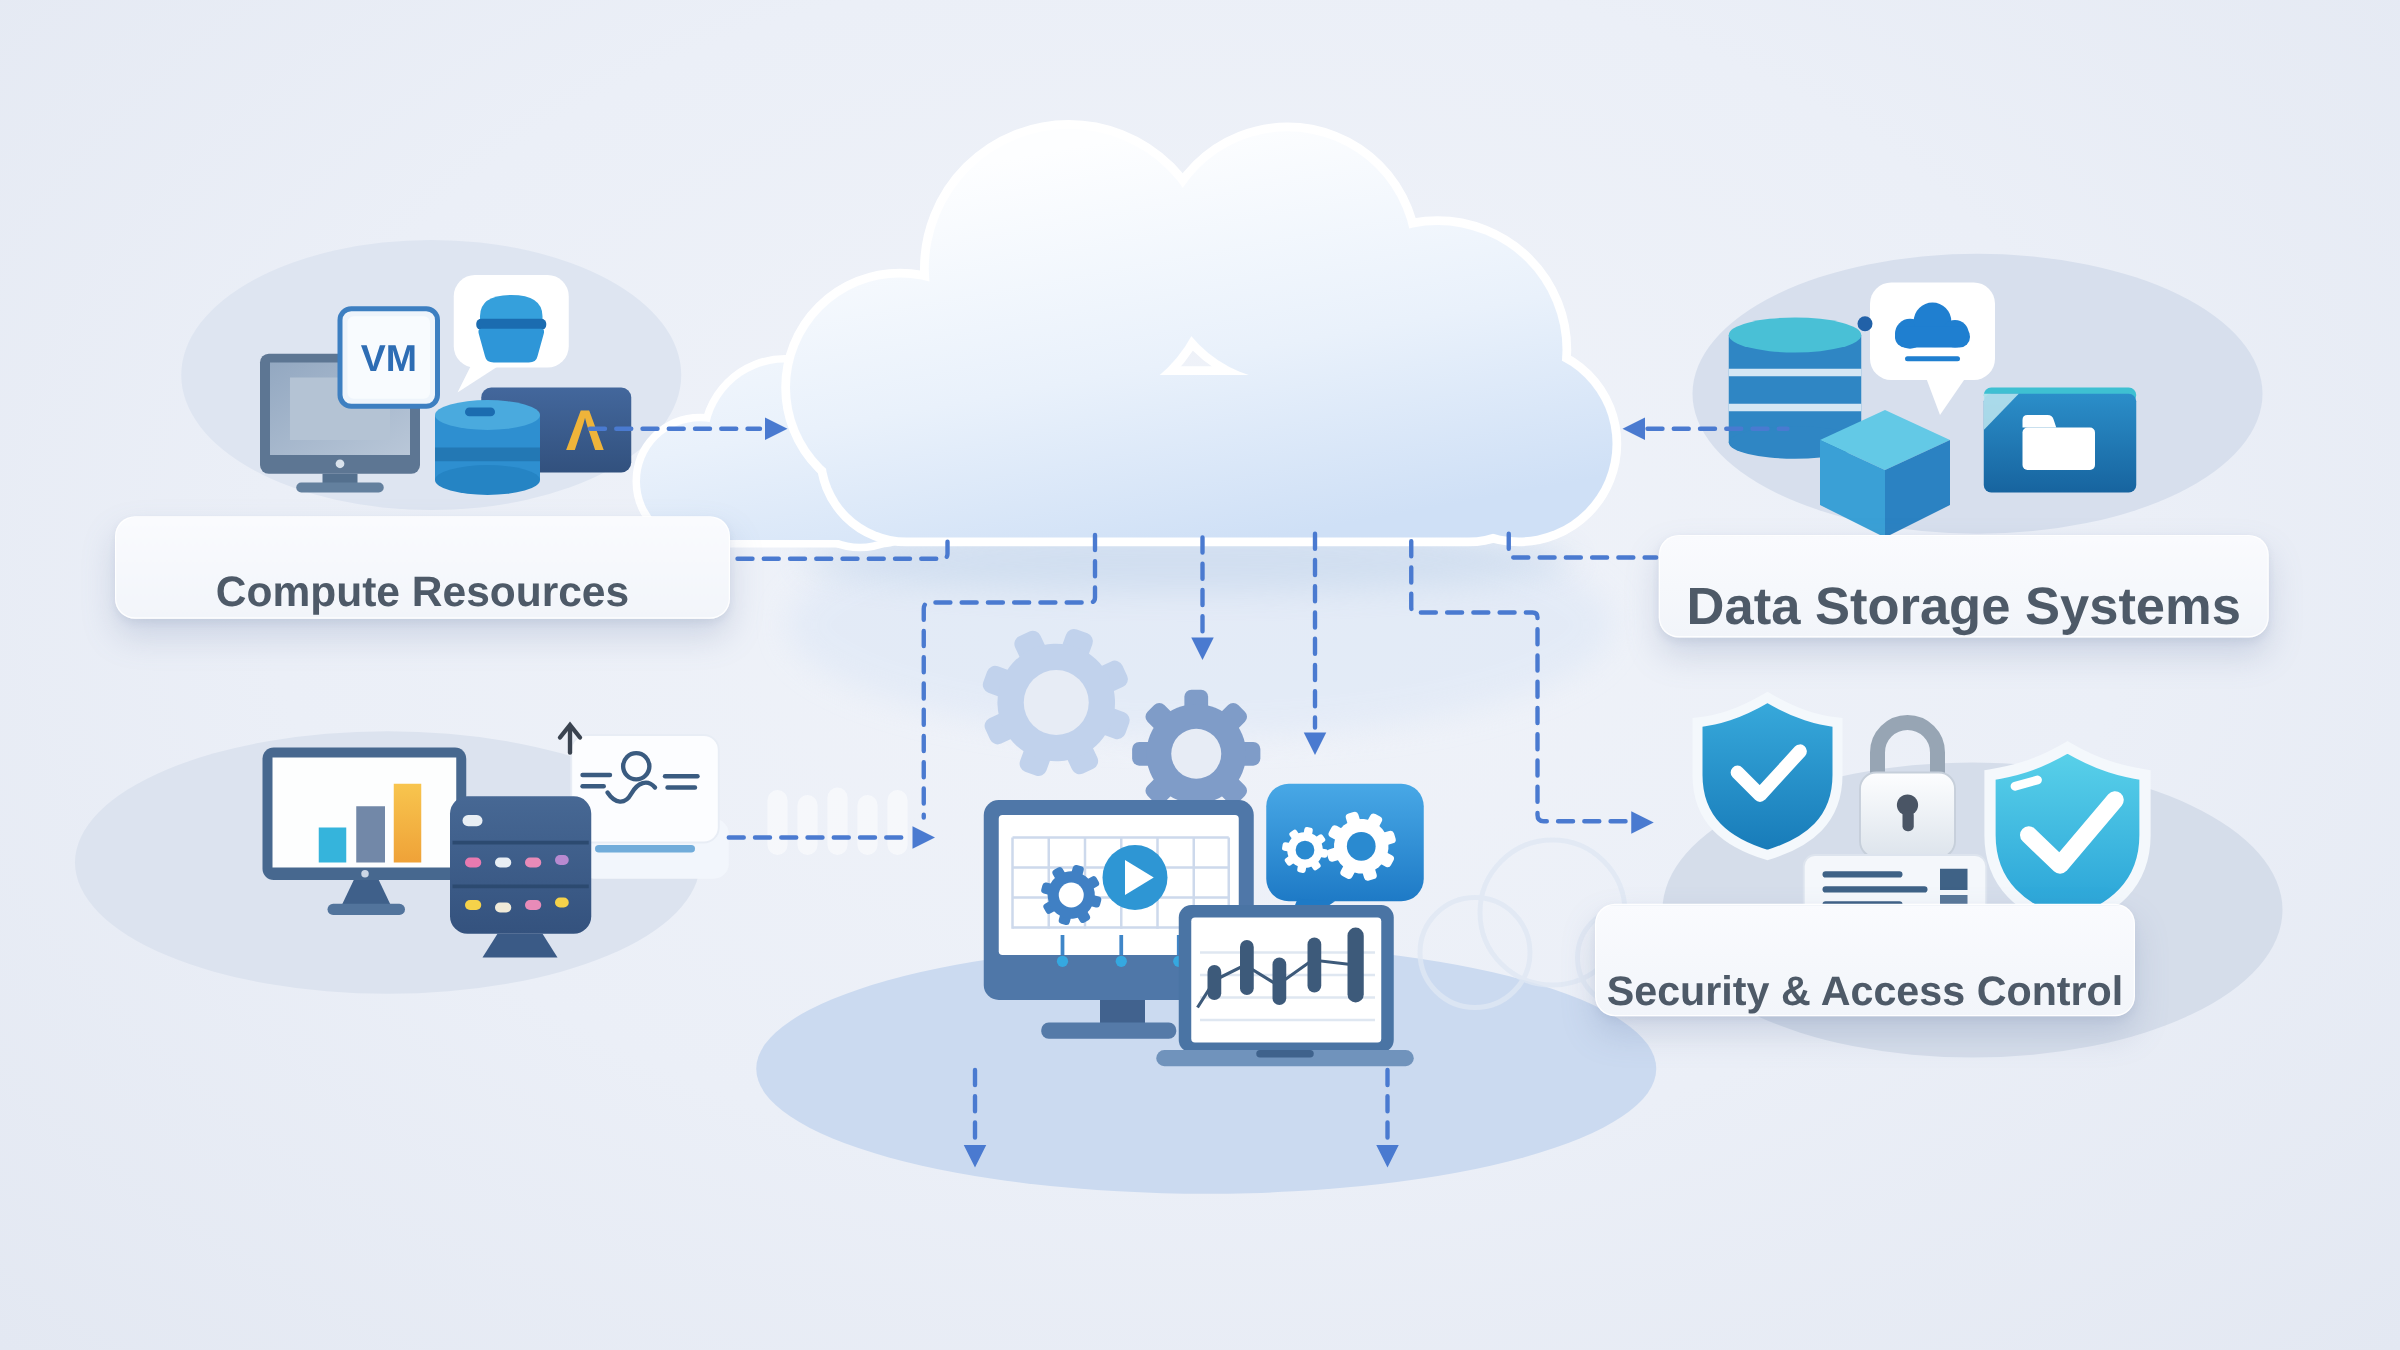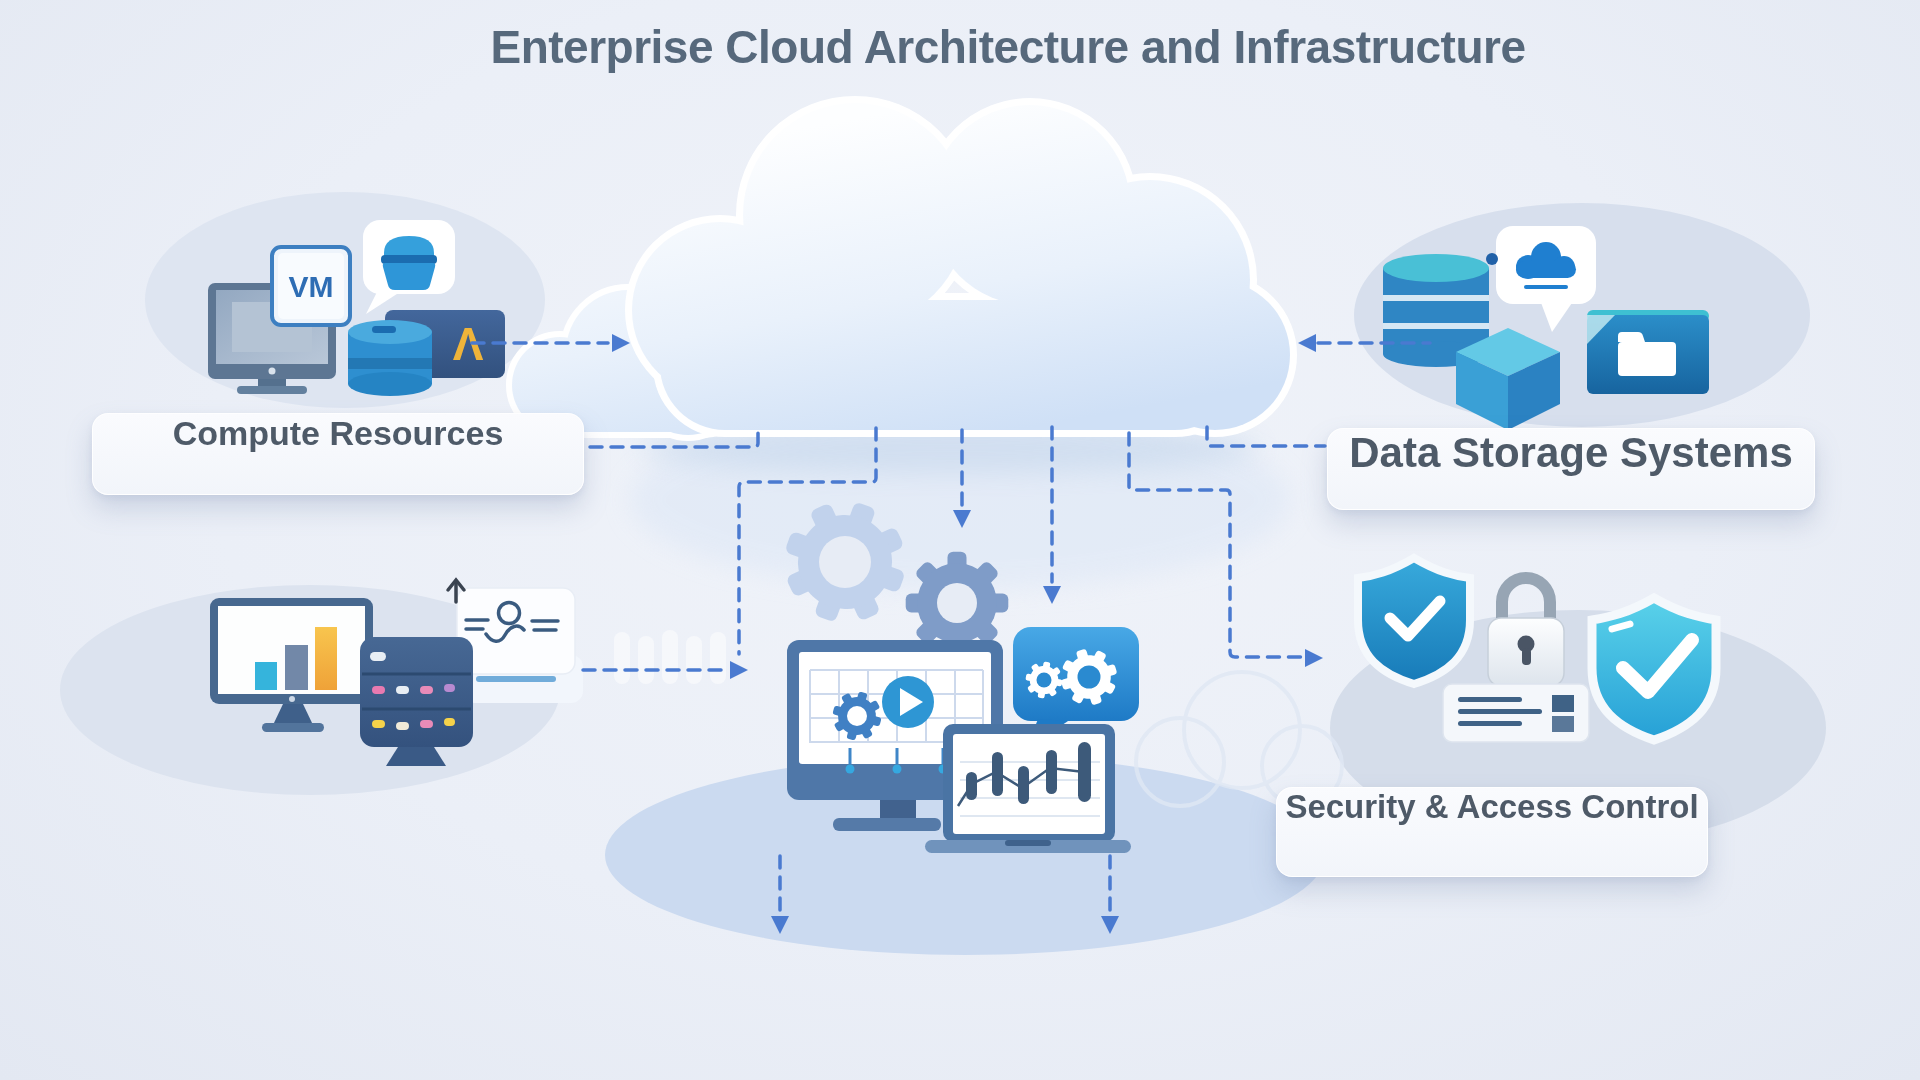--- a/index.html
+++ b/index.html
@@ -7,31 +7,31 @@
     position:relative;width:1920px;height:1080px;overflow:hidden;
     background:radial-gradient(ellipse at 50% 42%, #f0f3f9 0%, #ebeff7 55%, #e3e8f2 100%);
     font-family:"Liberation Sans", sans-serif;
   }
   #diagram-svg{position:absolute;left:0;top:0;}
   .page-title{
     position:absolute;top:20px;left:96px;right:0;text-align:center;
     font-size:46px;font-weight:700;color:#57697c;letter-spacing:-0.5px;
   }
   .pill{
-    position:absolute;display:flex;align-items:flex-start;justify-content:center;
+    position:absolute;display:flex;align-items:flex-end;justify-content:center;
     background:linear-gradient(180deg,#fafbfe 0%,#f2f5fa 100%);
     border-radius:16px;border:1px solid rgba(255,255,255,.9);
     box-shadow:0 14px 26px rgba(110,130,170,.25), 0 3px 6px rgba(120,140,175,.12);
     font-weight:700;color:#4e5a68;white-space:nowrap;
   }
   .pill-compute{left:92px;top:413px;width:490px;height:80px;font-size:34px;}
   .pill-storage{left:1327px;top:428px;width:486px;height:80px;font-size:42px;}
   .pill-networking{left:85px;top:758px;width:465px;height:80px;font-size:33px;}
   .pill-management{left:645px;top:940px;width:630px;height:84px;font-size:34px;}
-  .pill-security{left:1276px;top:787px;width:430px;height:88px;font-size:33px;}
+  .pill-security{left:1276px;top:723px;width:430px;height:88px;font-size:33px;}
 </style>
 </head>
 <body>
 
 <div id="canvas">
 
 <svg id="diagram-svg" width="1920" height="1080" viewBox="0 0 1920 1080">
   <defs>
     <linearGradient id="cg" gradientUnits="userSpaceOnUse" x1="900" y1="110" x2="960" y2="440">
       <stop offset="0" stop-color="#fdfeff"></stop>
@@ -351,21 +351,20 @@
     <polygon points="1316,334 1298,343 1316,352"></polygon>
     <polygon points="730,661 748,670 730,679"></polygon>
     <polygon points="953,510 971,510 962,528"></polygon>
     <polygon points="1043,586 1061,586 1052,604"></polygon>
     <polygon points="1305,649 1323,658 1305,667"></polygon>
     <polygon points="771,916 789,916 780,934"></polygon>
     <polygon points="1101,916 1119,916 1110,934"></polygon>
   </g>
 </svg>
 
-  <div class="page-title">Enterprise Cloud Architecture and Infrastructure</div>
 
   <div class="pill pill-compute">
     <span>Compute Resources</span>
   </div>
   <div class="pill pill-storage">
     <span>Data Storage Systems</span>
   </div>
   <div class="pill pill-security">
     <span>Security &amp; Access Control</span>
   </div>

